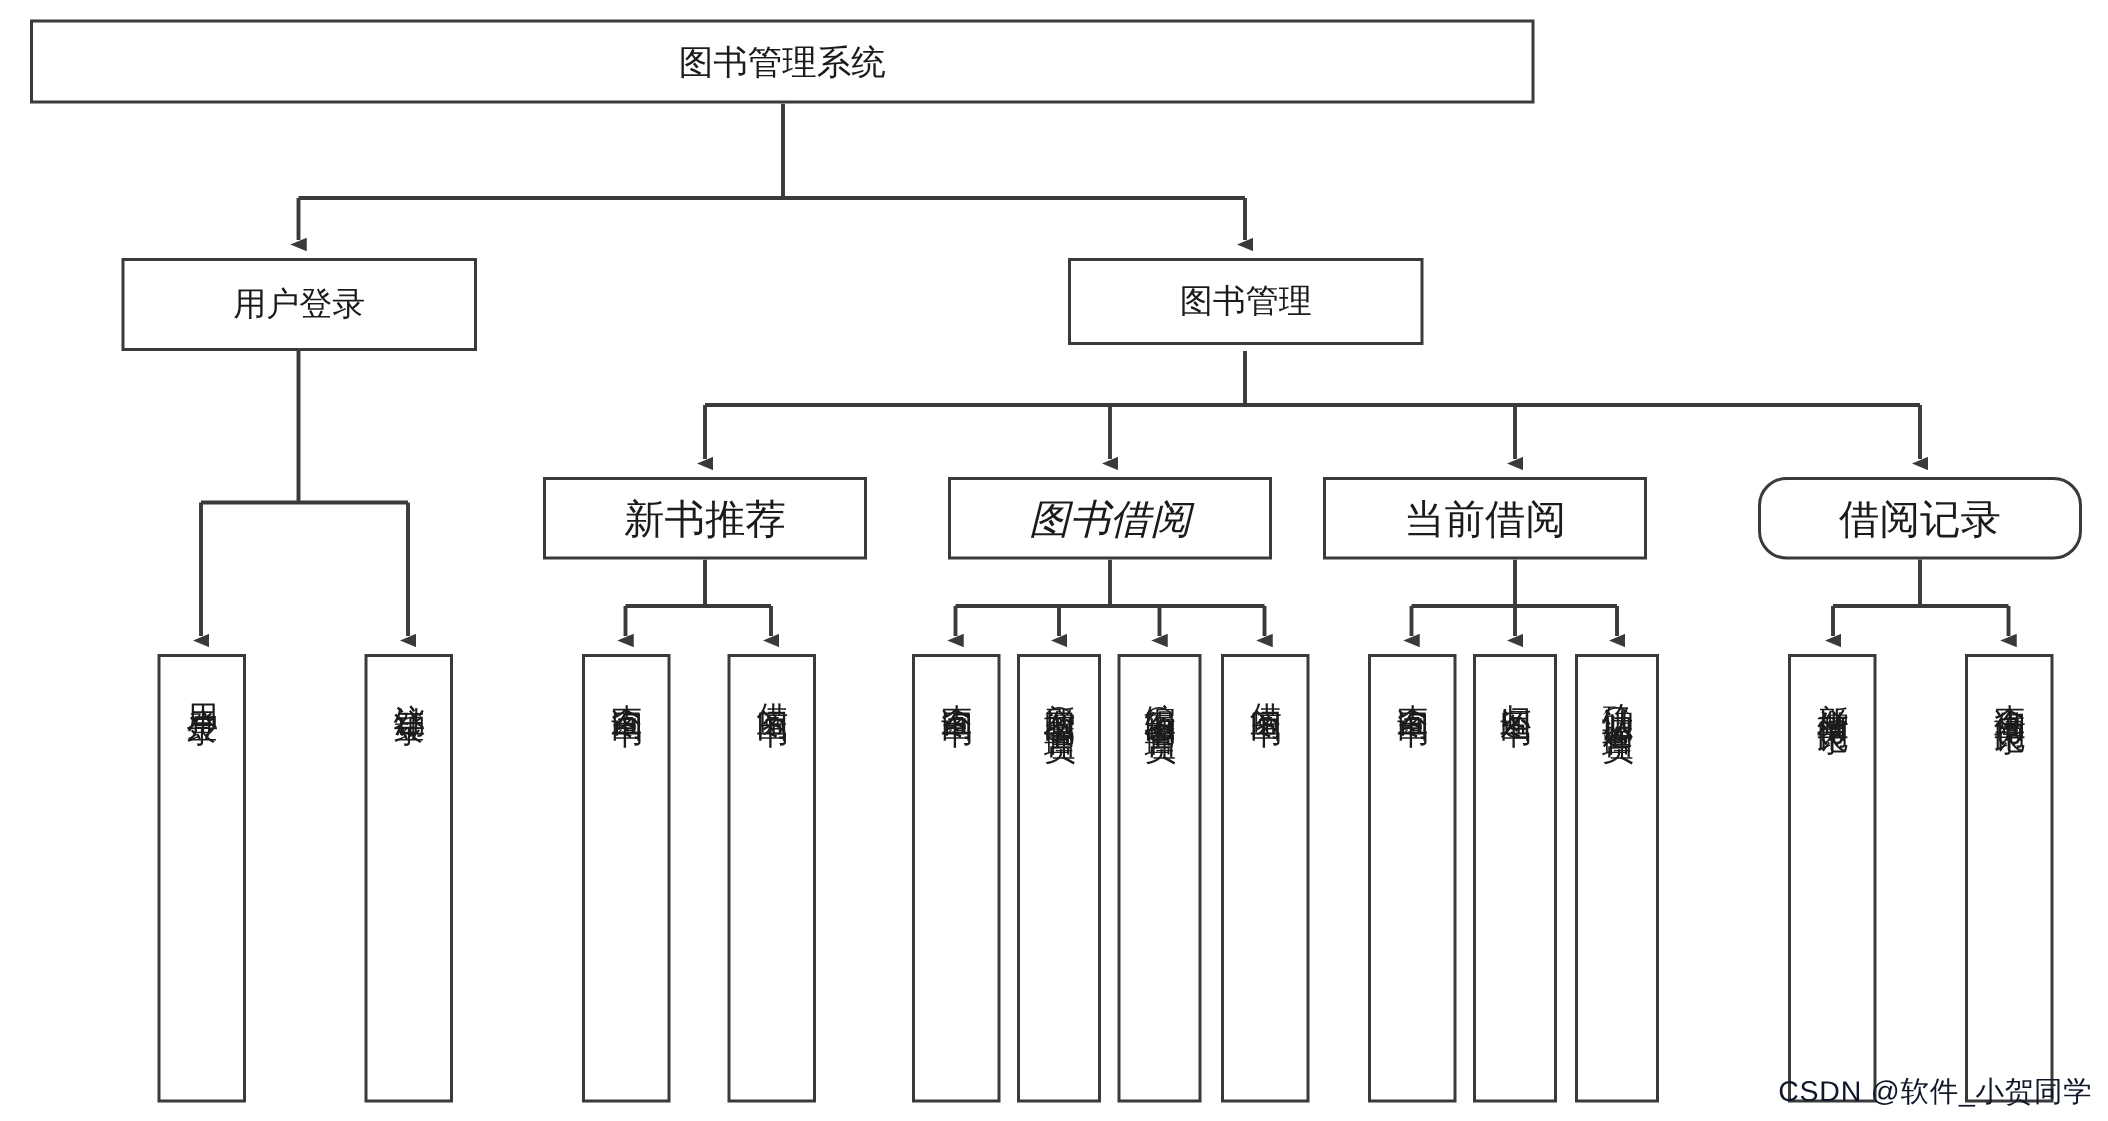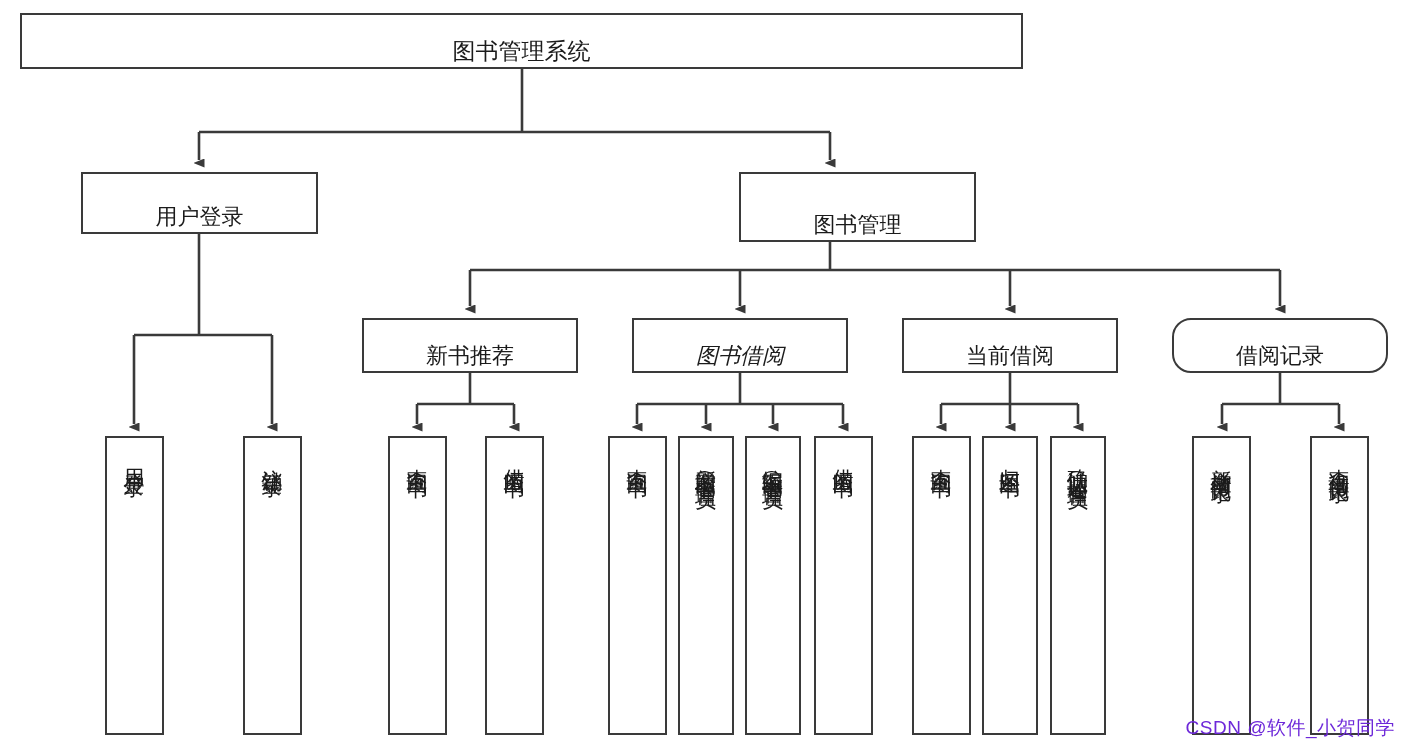--- a/index.html
+++ b/index.html
@@ -24,52 +24,52 @@
     width: 1405px;
     height: 747px;
     pointer-events: none;
   }
   .node {
     position: absolute;
     box-sizing: border-box;
     border: 2px solid #3a3a3a;
     background: #ffffff;
     display: flex;
-    align-items: flex-end;
+    align-items: center;
     justify-content: center;
     color: #1b1b1b;
   }
   .node.root {
     font-size: 23px;
   }
   .node.lvl1 {
     font-size: 22px;
   }
   .node.lvl2 {
-    font-size: 22px;
+    font-size: 27px;
   }
   .node.leaf {
     font-size: 21px;
     align-items: flex-start;
     justify-content: center;
     padding-top: 14px;
   }
   .vtext {
     writing-mode: vertical-rl;
     text-orientation: upright;
     letter-spacing: 3px;
     line-height: 1;
     white-space: nowrap;
   }
   .watermark {
     position: absolute;
     right: 10px;
     bottom: 6px;
     font-size: 19px;
-    color: #6d28d9;
+    color: #0f172a;
     white-space: nowrap;
     letter-spacing: 0.5px;
   }
 </style>
 </head>
 <body>
 
 <div id="canvas">
 
   <svg id="wires" viewBox="0 0 1405 747" xmlns="http://www.w3.org/2000/svg">
@@ -122,31 +122,31 @@
     </g>
   </svg>
 
   <div class="node root" style="left:20px; top:13px; width:1003px; height:56px;">
     <span>图书管理系统</span>
   </div>
 
   <div class="node lvl1" style="left:81px; top:172px; width:237px; height:62px;">
     <span>用户登录</span>
   </div>
-  <div class="node lvl1" style="left:712px; top:172px; width:237px; height:70px;margin-left:27px;">
+  <div class="node lvl1" style="left:712px; top:172px; width:237px; height:58px;">
     <span>图书管理</span>
   </div>
 
   <div class="node lvl2" style="left:362px; top:318px; width:216px; height:55px;">
     <span>新书推荐</span>
   </div>
   <div class="node lvl2" style="left:632px; top:318px; width:216px; height:55px;font-style:italic;">
     <span>图书借阅</span>
   </div>
-  <div class="node lvl2" style="left:902px; top:318px; width:216px; height:55px;">
+  <div class="node lvl2" style="left:882px; top:318px; width:216px; height:55px;">
     <span>当前借阅</span>
   </div>
   <div class="node lvl2" style="left:1172px; top:318px; width:216px; height:55px;border-radius:19px;">
     <span>借阅记录</span>
   </div>
 
   <div class="node leaf" style="left:105px; top:436px; width:59px; height:299px;">
     <span class="vtext">用户登录</span>
   </div>
   <div class="node leaf" style="left:243px; top:436px; width:59px; height:299px;">

